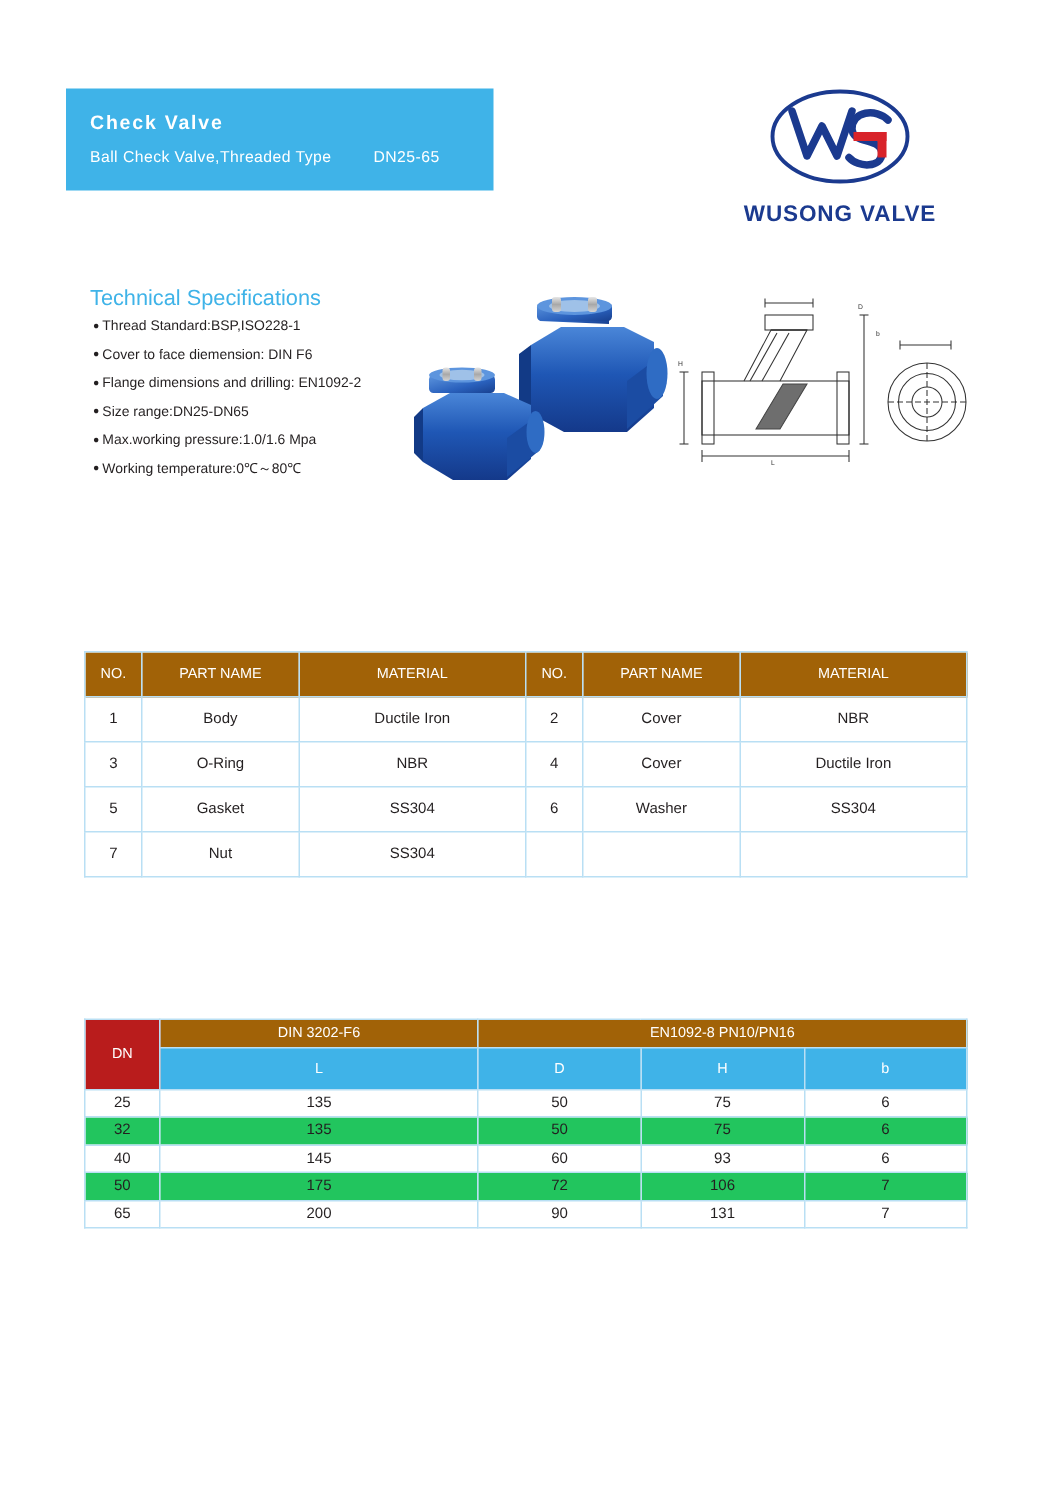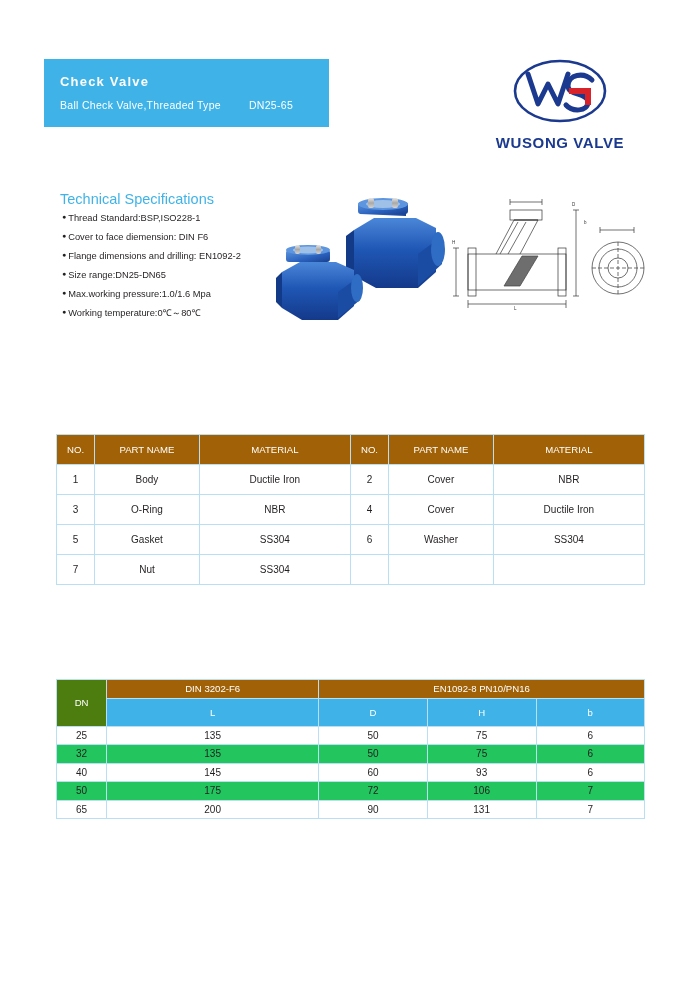--- a/index.html
+++ b/index.html
@@ -165,21 +165,21 @@
   #dimensions-table td {
     height: 15.5px;
   }
   #dimensions-table .hd-sub td {
     background: #3fb3e8;
     color: #ffffff;
     height: 25px;
     font-size: 9.6px;
   }
   #dimensions-table .dn-cell {
-    background: #4d7c0f;
+    background: #b91c1c;
     color: #ffffff;
     width: 48px;
     font-size: 9.6px;
   }
   #dimensions-table .row-alt td {
     background: #22c55e;
   }
   #dimensions-table td.d-dn { width: 48px; }
   #dimensions-table td.d-l  { width: 214px; }
   #dimensions-table td.d-d  { width: 108px; }

